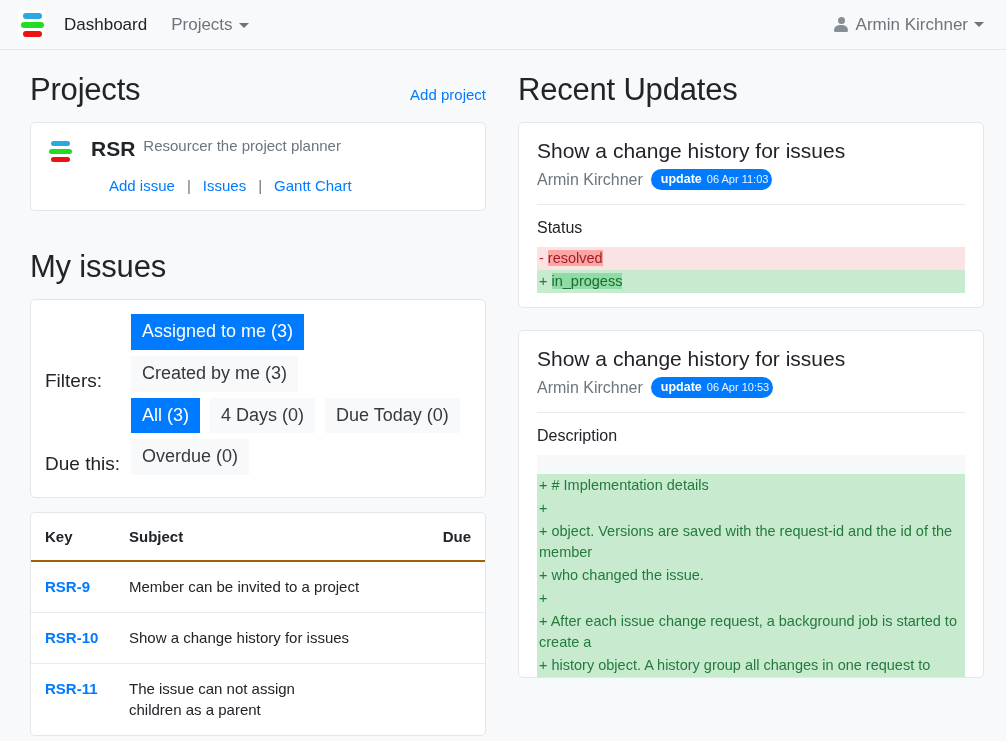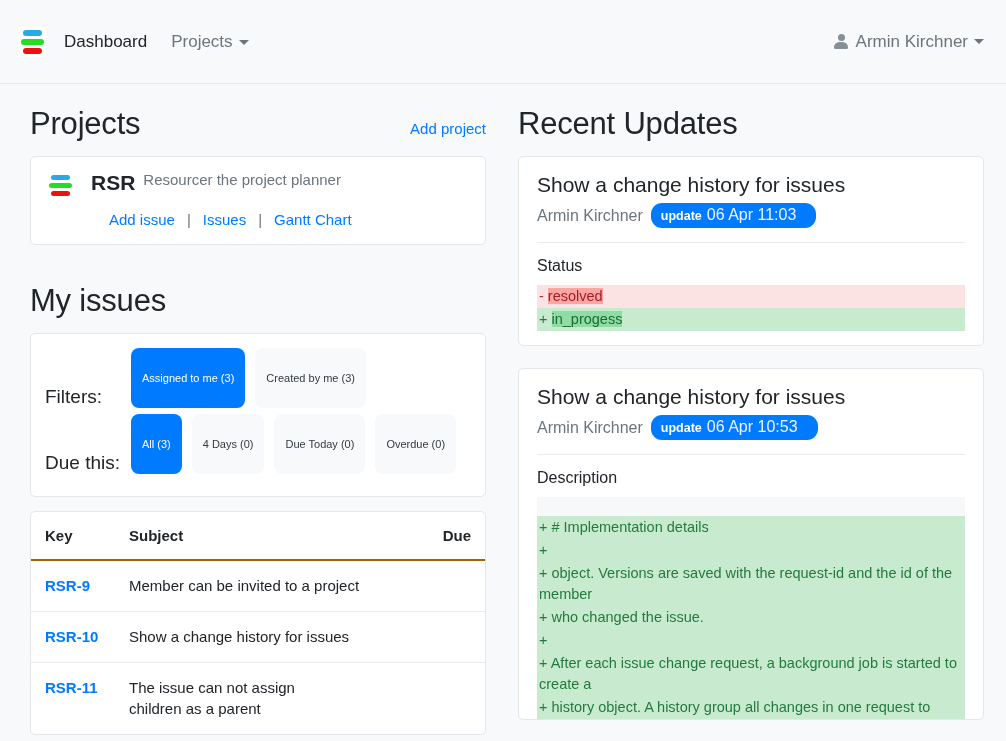--- a/index.html
+++ b/index.html
@@ -7,21 +7,21 @@
     margin: 0; padding: 0;
     width: 1006px; height: 741px;
     overflow: hidden;
     background: #f8f9fa;
     font-family: "Liberation Sans", sans-serif;
     color: #212529;
   }
 
   
   .navbar {
-    height: 84px;
+    height: 50px;
     background: #f8f9fa;
     border-bottom: 1px solid #e6e8ea;
     display: flex;
     align-items: center;
     padding: 0 22px 0 18px;
   }
   .brand-logo {
     width: 28px; height: 30px;
     background: #ffffff;
     display: flex; flex-direction: column;
@@ -109,22 +109,22 @@
 
   
   .filters-card { padding: 14px 14px 16px 14px; }
   .filter-row { display: flex; align-items: flex-end; margin-bottom: 6px; }
   .filter-label {
     width: 86px; flex: none; font-size: 19px; color: #212529;
     padding-top: 6px; line-height: 1.15;
   }
   .filter-btns { display: flex; flex-wrap: wrap; gap: 6px 10px; }
   .btn {
-    font-size: 11px; border: 0; border-radius: 8px;
-    padding: 24px 11px; cursor: pointer; line-height: 1.1;
+    font-size: 18px; border: 0; border-radius: 0;
+    padding: 8px 11px; cursor: pointer; line-height: 1.1;
     font-family: inherit; white-space: nowrap;
   }
   .btn-off { background: #f8f9fa; color: #343a40; }
   .btn-on  { background: #007bff; color: #fff; }
 
   
   .issues-card { margin-top: 14px; }
   table.issues { width: 100%; border-collapse: collapse; }
   table.issues th {
     font-size: 15px; font-weight: 700; text-align: left;
@@ -139,25 +139,25 @@
   td.key a { color: #007bff; font-weight: 700; text-decoration: none; }
   td.key { width: 84px; }
 
   
   .update-card { margin-bottom: 22px; padding: 16px 18px 0 18px; }
   .upd-title { font-size: 21px; font-weight: 400; margin: 0 0 6px 0; }
   .upd-meta { display: flex; align-items: center; margin-bottom: 14px; }
   .upd-author { font-size: 16px; color: #6c757d; margin-right: 8px; }
   .badge {
     background: #007bff; color: #fff; border-radius: 11px;
-    padding: 3px 20px 4px 10px; font-size: 12px; white-space: nowrap;
+    padding: 3px 4px 4px 10px; font-size: 12px; white-space: nowrap;
     display: inline-flex; align-items: baseline; gap: 5px;
   }
   .badge b { font-size: 12.5px; font-weight: 700; }
-  .badge span { font-size: 16px; opacity: .92; text-align: center; }
+  .badge span { font-size: 11px; opacity: .92; text-align: center; }
   .hr { height: 1px; background: #e9ecef; margin: 0 0 14px 0; }
   .field-name { font-size: 16px; margin-bottom: 10px; }
 
   .diff { font-size: 14.5px; line-height: 1.45; }
   .diff .row { padding: 1px 2px; white-space: pre-wrap; }
   .diff .ctx { background: #f7f8fa; min-height: 19px; }
   .diff .del { background: #fbe3e4; color: #b03030; }
   .diff .add { background: #c8ebd0; color: #247a3d; }
   .diff .del mark { background: #fca5a5; color: #a01f23; padding: 0; }
   .diff .add mark { background: #8fdca4; color: #1c6b33; padding: 0; }

